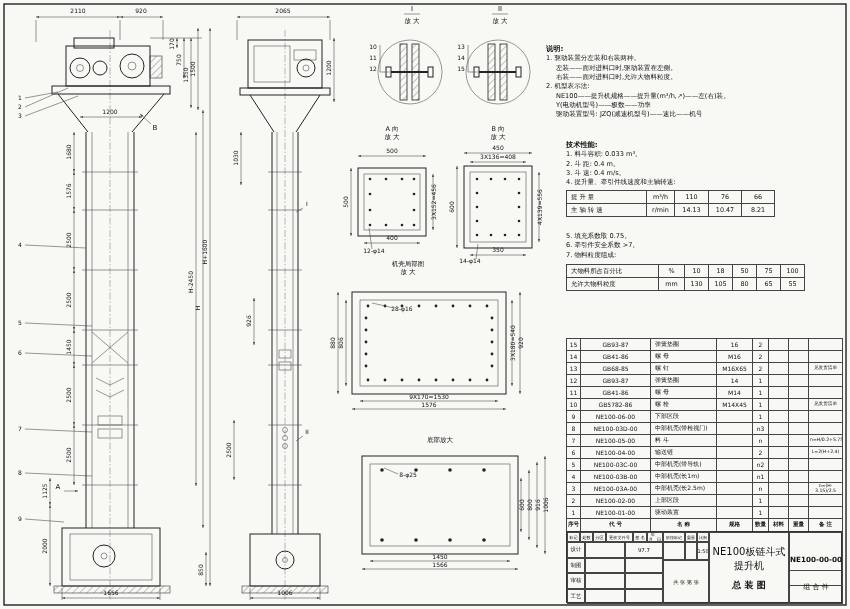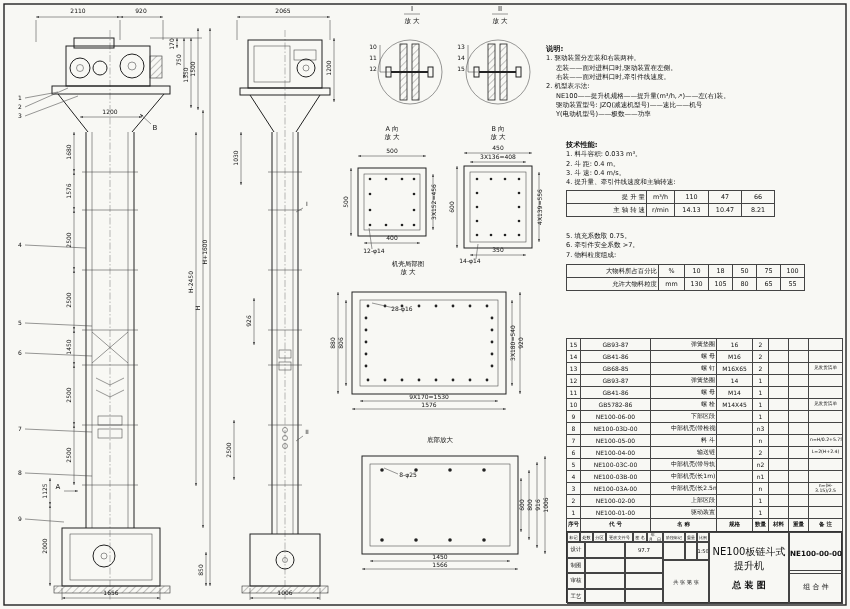--- a/index.html
+++ b/index.html
@@ -15,21 +15,21 @@
   .n{stroke:#444;stroke-width:.55;fill:none}
   .d{stroke:#444;stroke-width:.55;fill:none}
   .cl{stroke:#777;stroke-width:.5;stroke-dasharray:7 2 1.5 2;fill:none}
   .bolt{stroke:#222;stroke-width:2.2;fill:none}
   .notes{font-size:6.6px;line-height:1.42;width:278px}
   .notes .ttl{font-size:7.2px;font-weight:bold}
   .ind{padding-left:10px}
   table.grid{border-collapse:collapse;table-layout:fixed;font-size:6.4px;color:#111}
   table.grid td{border:1px solid #444;padding:0 1px;height:12px;overflow:hidden;
                 white-space:nowrap;text-align:center}
-  table.grid td.lab{text-align:right;padding-left:20px}
+  table.grid td.lab{text-align:left;padding-left:4px}
   table.bom{font-size:6px}
   table.bom td{height:11px}
   table.bom td.rem{font-size:4.6px;white-space:normal;line-height:1.05}
   table.bom tr.hd td{font-size:5.6px;font-weight:bold;height:12px}
   .tb{position:absolute;border:1.2px solid #333;box-sizing:border-box}
   .cell{position:absolute;border:0.6px solid #444;box-sizing:border-box;display:flex;
         align-items:center;justify-content:center;overflow:hidden;text-align:center}
 </style>
 </head>
 <body>
@@ -393,25 +393,25 @@
     <line class="n" x1="303" y1="208" x2="296" y2="212"></line>
     <text class="t6" x="307" y="434" text-anchor="middle">II</text>
     <line class="n" x1="303" y1="436" x2="296" y2="441"></line>
   </g>
 </svg>
 
 <div class="abs notes" style="left:546px;top:44px">
   <div class="ttl">说明:</div>
   <div>1. 驱动装置分左装和右装两种。</div>
   <div class="ind">左装——面对进料口时,驱动装置在左侧。</div>
-  <div class="ind">右装——面对进料口时,牵引件线速度。</div>
+  <div class="ind">右装——面对进料口时,允许大物料粒度。</div>
   <div>2. 机型表示法:</div>
   <div class="ind">NE100——提升机规格——提升量(m³/h,↗)——左(右)装。</div>
+  <div class="ind">Y(电动机型号)——极数——功率</div>
   <div class="ind">驱动装置型号: JZQ(减速机型号)——速比——机号</div>
-  <div class="ind">Y(电动机型号)——极数——功率</div>
 </div>
 
 <div class="abs notes" style="left:566px;top:140px">
   <div class="ttl">技术性能:</div>
   <div>1. 料斗容积: 0.033 m³。</div>
   <div>2. 斗 距: 0.4 m。</div>
   <div>3. 斗 速: 0.4 m/s。</div>
   <div>4. 提升量、牵引件线速度和主轴转速:</div>
 </div>
 
@@ -421,21 +421,21 @@
         <col style="width:28px">
         <col style="width:34px">
         <col style="width:33px">
         <col style="width:33px">
       </colgroup>
   <tbody>
         <tr>
     <td class="lab">提 升 量</td>
     <td>m³/h</td>
     <td>110</td>
-    <td>47</td>
+    <td>76</td>
     <td>66</td>
   </tr>
   <tr>
     <td class="lab">主 轴 转 速</td>
     <td>r/min</td>
     <td>14.13</td>
     <td>10.47</td>
     <td>8.21</td>
   </tr>
 </tbody>
@@ -682,17 +682,17 @@
   <div class="cell" style="left:96px;top:10px;width:22px;height:18px"></div>
   <div class="cell" style="left:118px;top:10px;width:12px;height:18px"></div>
   <div class="cell" style="left:130px;top:10px;width:12px;height:18px;font-size:5px">1:50</div>
   <div class="cell" style="left:96px;top:28px;width:46px;height:44px;font-size:5.2px">共 张 第 张</div>
 
   <div class="cell" style="left:142px;top:0;width:80px;height:72px;flex-direction:column;gap:6px">
     <div style="font-size:10px;font-weight:normal">NE100板链斗式提升机</div>
     <div style="font-size:9px;font-weight:bold">总 装 图</div>
   </div>
 
-  <div class="cell" style="left:222px;top:0;width:54px;height:42px;font-size:7.2px;font-weight:bold">NE100-00-00</div>
+  <div class="cell" style="left:222px;top:0;width:54px;height:54px;font-size:7.2px;font-weight:bold">NE100-00-00</div>
   <div class="cell" style="left:222px;top:38px;width:54px;height:34px;font-size:7px">组 合 件</div>
 </div>
 
 </div>
 
 </body></html>

